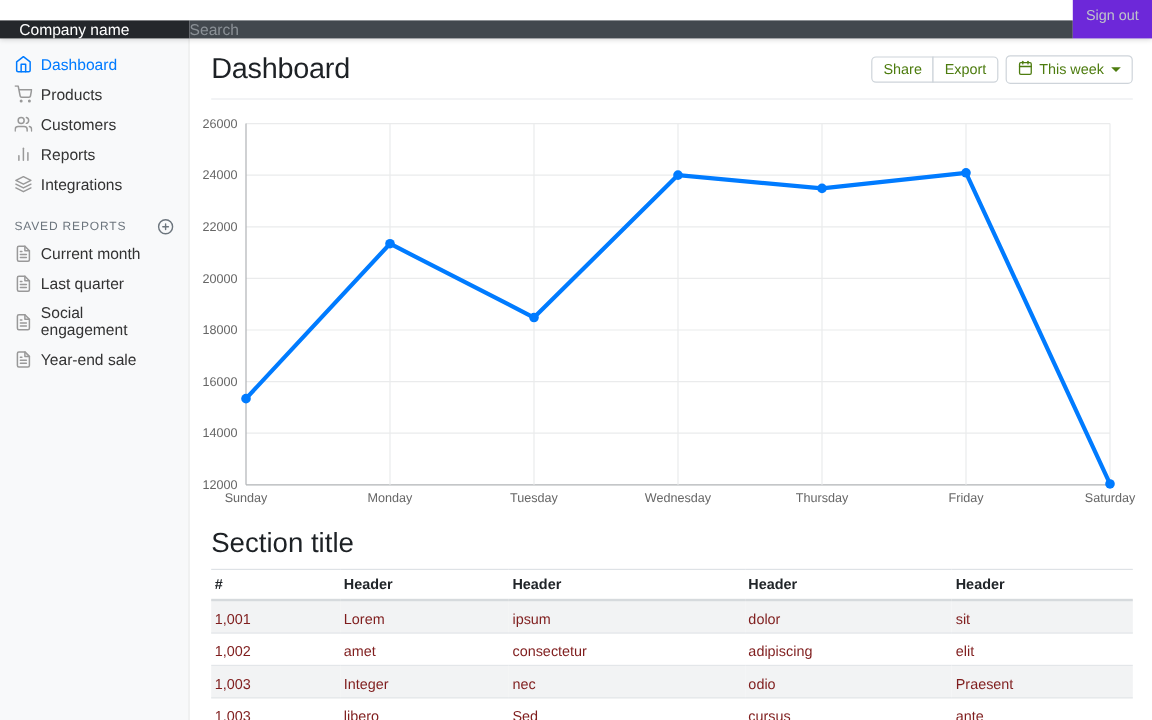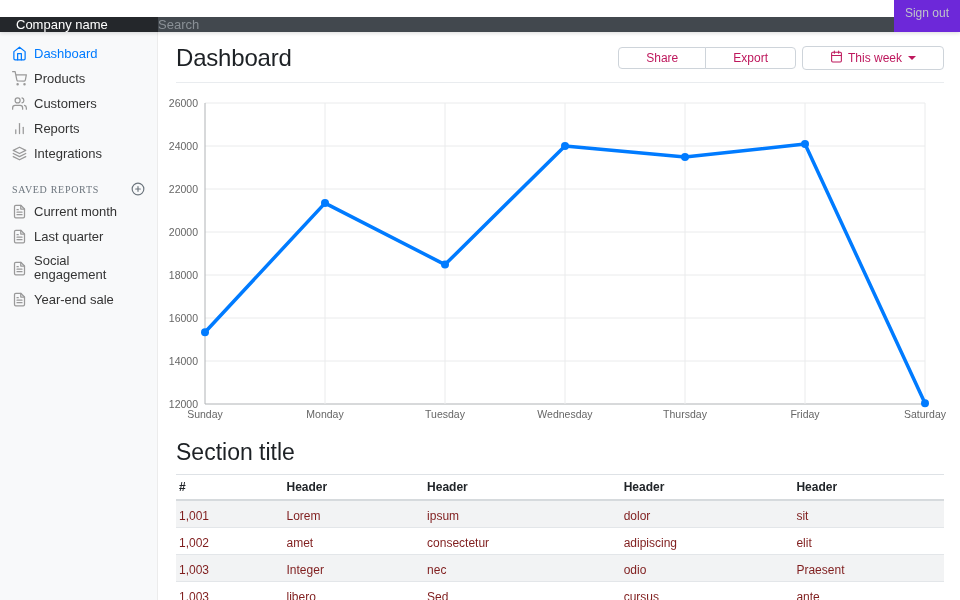--- a/index.html
+++ b/index.html
@@ -47,38 +47,38 @@
   }
   .nav-link .icon { color: #999; flex-shrink: 0; }
   .nav-link.active { color: #007bff; }
   .nav-link.active .icon { color: #007bff; }
   .saved-header {
     display: flex; align-items: center; justify-content: space-between;
     margin-top: 12px; padding: 4px 12px 3px 12px;
   }
   .saved-header .saved-title {
     font-size: 10px; font-weight: 500; color: #6c757d;
-    letter-spacing: .7px; text-transform: uppercase; font-family: Liberation Serif, serif;
+    letter-spacing: .7px; text-transform: uppercase;
   }
   .saved-header .add-link { color: #6c757d; display: flex; cursor: pointer; }
 
   
   .main {
     position: absolute; top: 32px; left: 158px; right: 0; bottom: 0;
     padding: 0 16px 0 18px; background: #fff; overflow: hidden;
   }
   .page-header {
     display: flex; align-items: center; justify-content: space-between;
     padding: 12px 0 10px 0; border-bottom: 1px solid #e9ecef;
   }
   .page-title { font-size: 24px; font-weight: 500; color: #1d2125; letter-spacing: -.2px; }
   .toolbar { display: flex; align-items: center; }
   .btn {
     font-family: inherit; font-size: 12px; line-height: 14px;
-    padding: 3px 27px; background: #fff; color: #be185d;
+    padding: 3px 9px; background: #fff; color: #4d7c0f;
     border: 1px solid #ced4da; cursor: pointer; display: flex; align-items: center; gap: 5px;
   }
   .btn-group { display: flex; }
   .btn-group .btn:first-child { border-radius: 4px 0 0 4px; }
   .btn-group .btn:last-child { border-radius: 0 4px 4px 0; margin-left: -1px; }
   .btn-week { border-radius: 4px; margin-left: 6px; }
   .caret {
     width: 0; height: 0; border-left: 4px solid transparent;
     border-right: 4px solid transparent; border-top: 4px solid currentColor;
     display: inline-block; margin-left: 1px;

